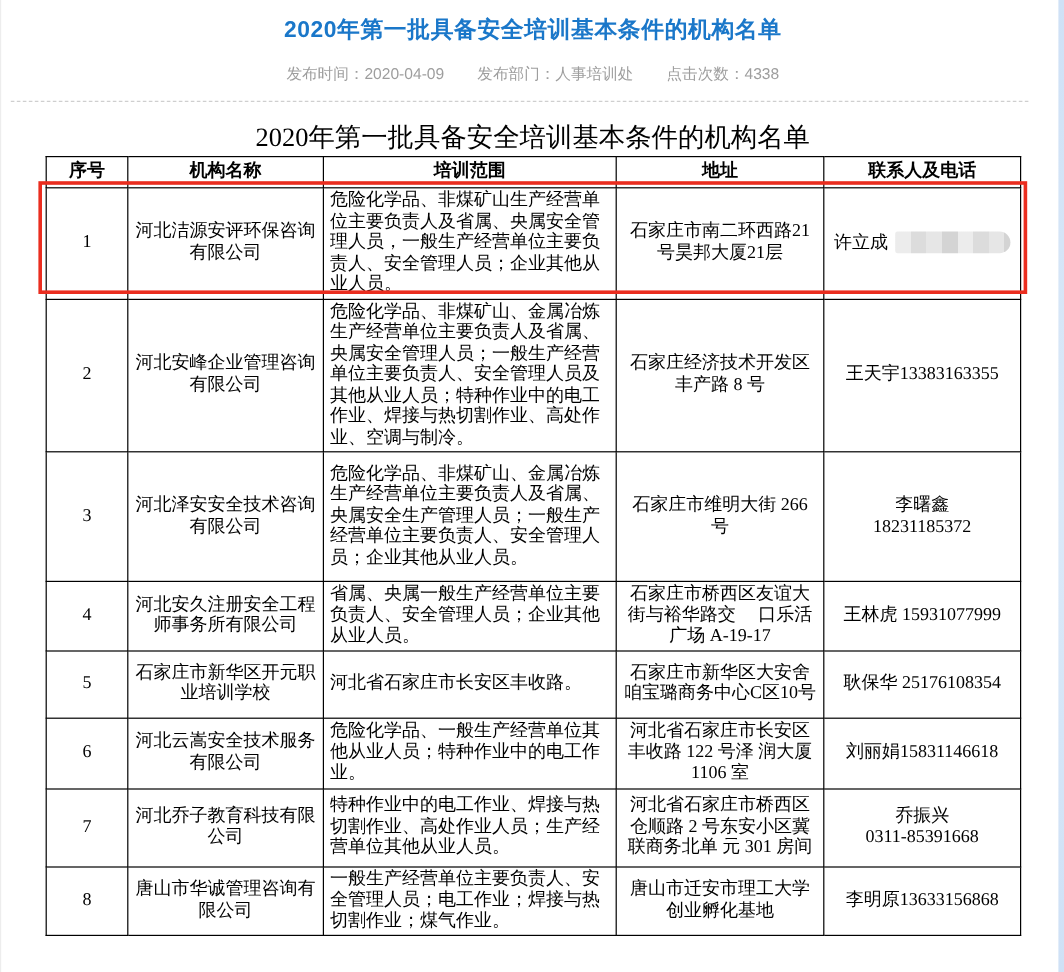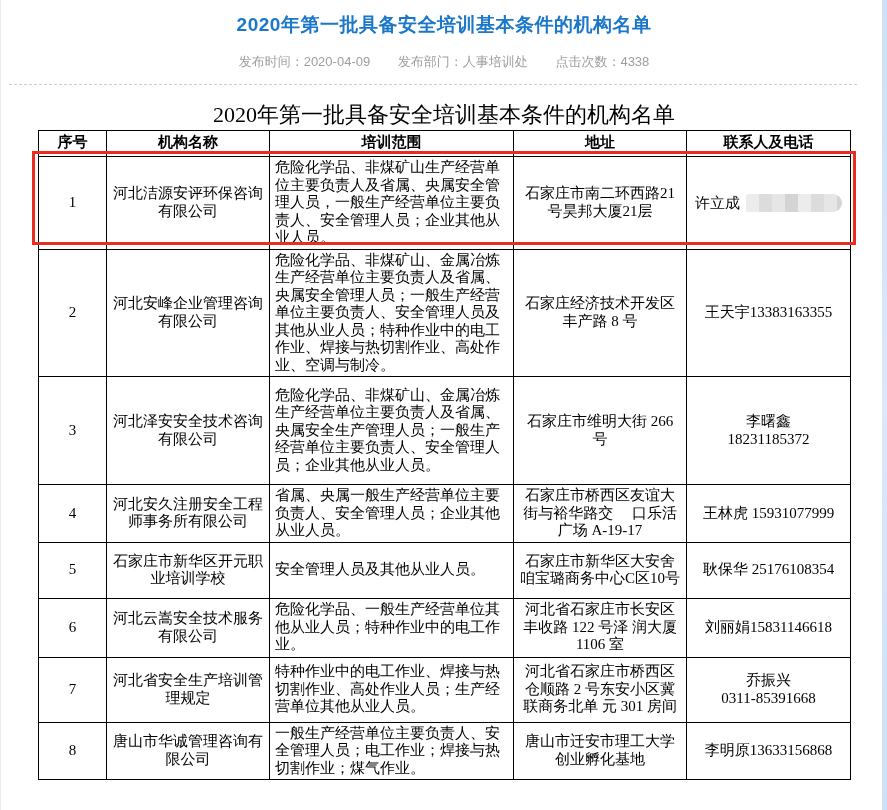--- a/index.html
+++ b/index.html
@@ -36,21 +36,21 @@
   table{
     border-collapse:collapse;table-layout:fixed;width:812px;
     font-family:"Liberation Serif","DejaVu Serif",serif;color:#000;
   }
   col.c-no{width:68px;} col.c-name{width:163px;} col.c-scope{width:244px;}
   col.c-addr{width:173px;} col.c-contact{width:164px;}
   th,td{
     border:1px solid #000;padding:2px 5px;font-size:15px;line-height:17.5px;
     text-align:center;vertical-align:middle;word-break:break-all;
   }
-  thead tr{height:26px;font-family:Liberation Mono, monospace;}
+  thead tr{height:26px;}
   th{font-weight:bold;font-size:15px;}
   td.scope{text-align:left;}
   tr.r1{height:89px;} tr.r2{height:125px;} tr.r3{height:108px;} tr.r4{height:57px;}
   tr.r5{height:56px;} tr.r6{height:59px;} tr.r7{height:65px;} tr.r8{height:51px;}
   .pre{white-space:pre-line;margin-left:18px;}
   
   .highlight-box{
     position:absolute;left:-6px;top:21px;width:824px;height:94px;
     border:3px solid #ea2d1f;box-sizing:border-box;pointer-events:none;z-index:5;
   }
@@ -126,34 +126,34 @@
         <tr class="r4">
           <td>4</td>
           <td>河北安久注册安全工程师事务所有限公司</td>
           <td class="scope">省属、央属一般生产经营单位主要负责人、安全管理人员；企业其他从业人员。</td>
           <td>石家庄市桥西区友谊大街与裕华路交　 口乐活广场 A-19-17</td>
           <td>王林虎 15931077999</td>
         </tr>
         <tr class="r5">
           <td>5</td>
           <td>石家庄市新华区开元职业培训学校</td>
-          <td class="scope">安全管理人员及其他从业人员。</td>
+          <td class="scope">河北省石家庄市长安区丰收路。</td>
           <td>石家庄市新华区大安舍咱宝璐商务中心C区10号</td>
           <td>耿保华 25176108354</td>
         </tr>
         <tr class="r6">
           <td>6</td>
           <td>河北云嵩安全技术服务有限公司</td>
           <td class="scope">危险化学品、一般生产经营单位其他从业人员；特种作业中的电工作业。</td>
           <td>河北省石家庄市长安区丰收路 122 号泽 润大厦 1106 室</td>
           <td>刘丽娟15831146618</td>
         </tr>
         <tr class="r7">
           <td>7</td>
-          <td>河北省安全生产培训管理规定</td>
+          <td>河北乔子教育科技有限公司</td>
           <td class="scope">特种作业中的电工作业、焊接与热切割作业、高处作业人员；生产经营单位其他从业人员。</td>
           <td>河北省石家庄市桥西区仓顺路 2 号东安小区冀联商务北单 元 301 房间</td>
           <td class="pre">乔振兴
 0311-85391668</td>
         </tr>
         <tr class="r8">
           <td>8</td>
           <td>唐山市华诚管理咨询有限公司</td>
           <td class="scope">一般生产经营单位主要负责人、安全管理人员；电工作业；焊接与热切割作业；煤气作业。</td>
           <td>唐山市迁安市理工大学创业孵化基地</td>

